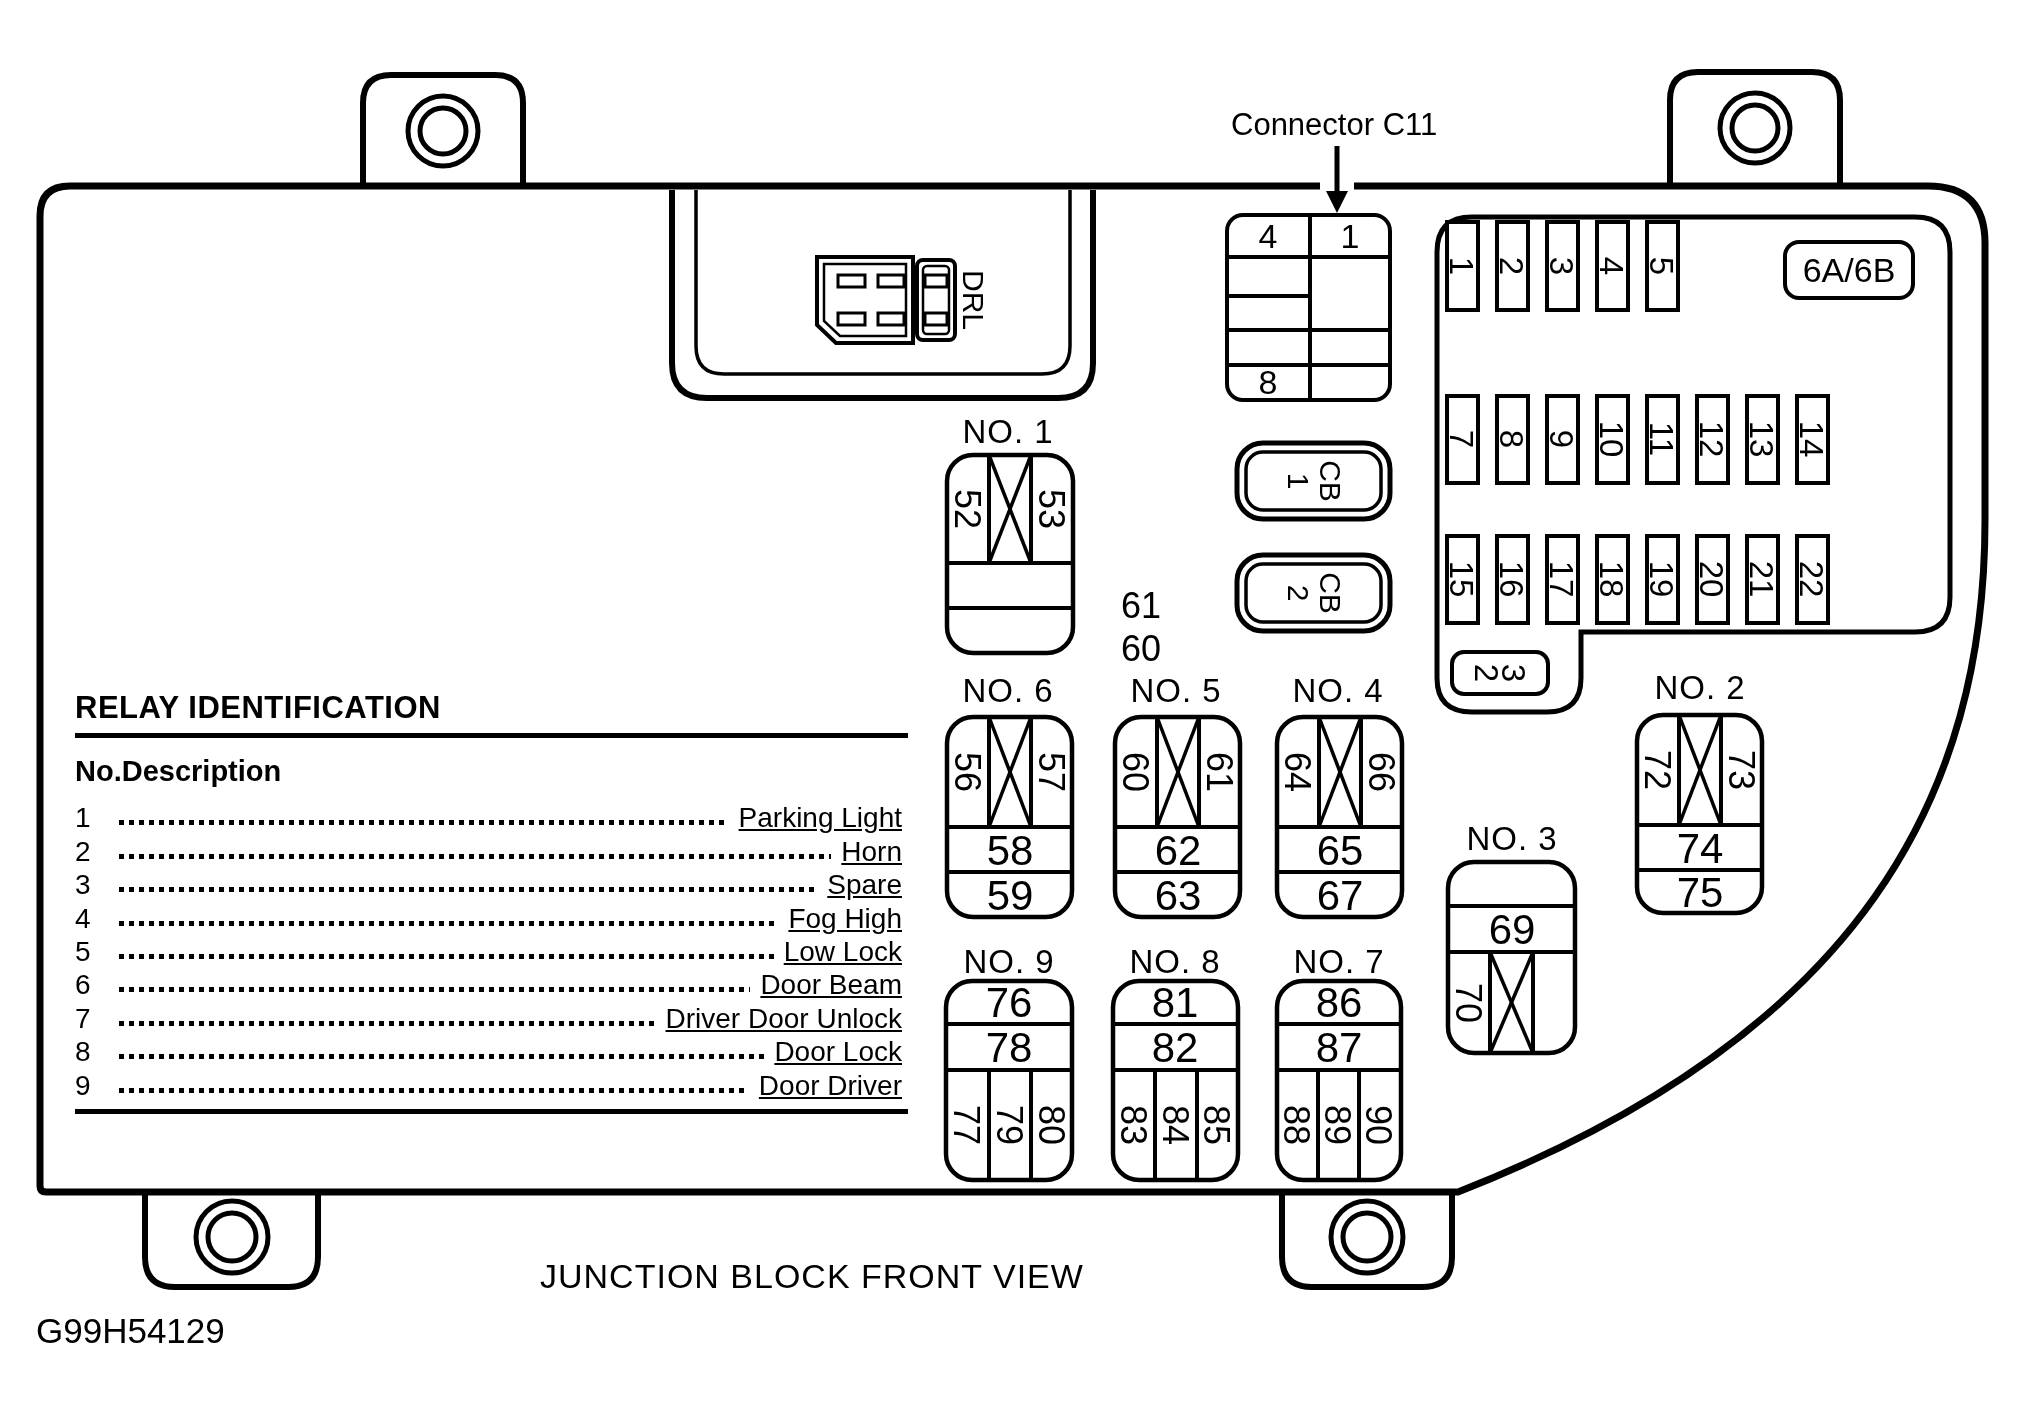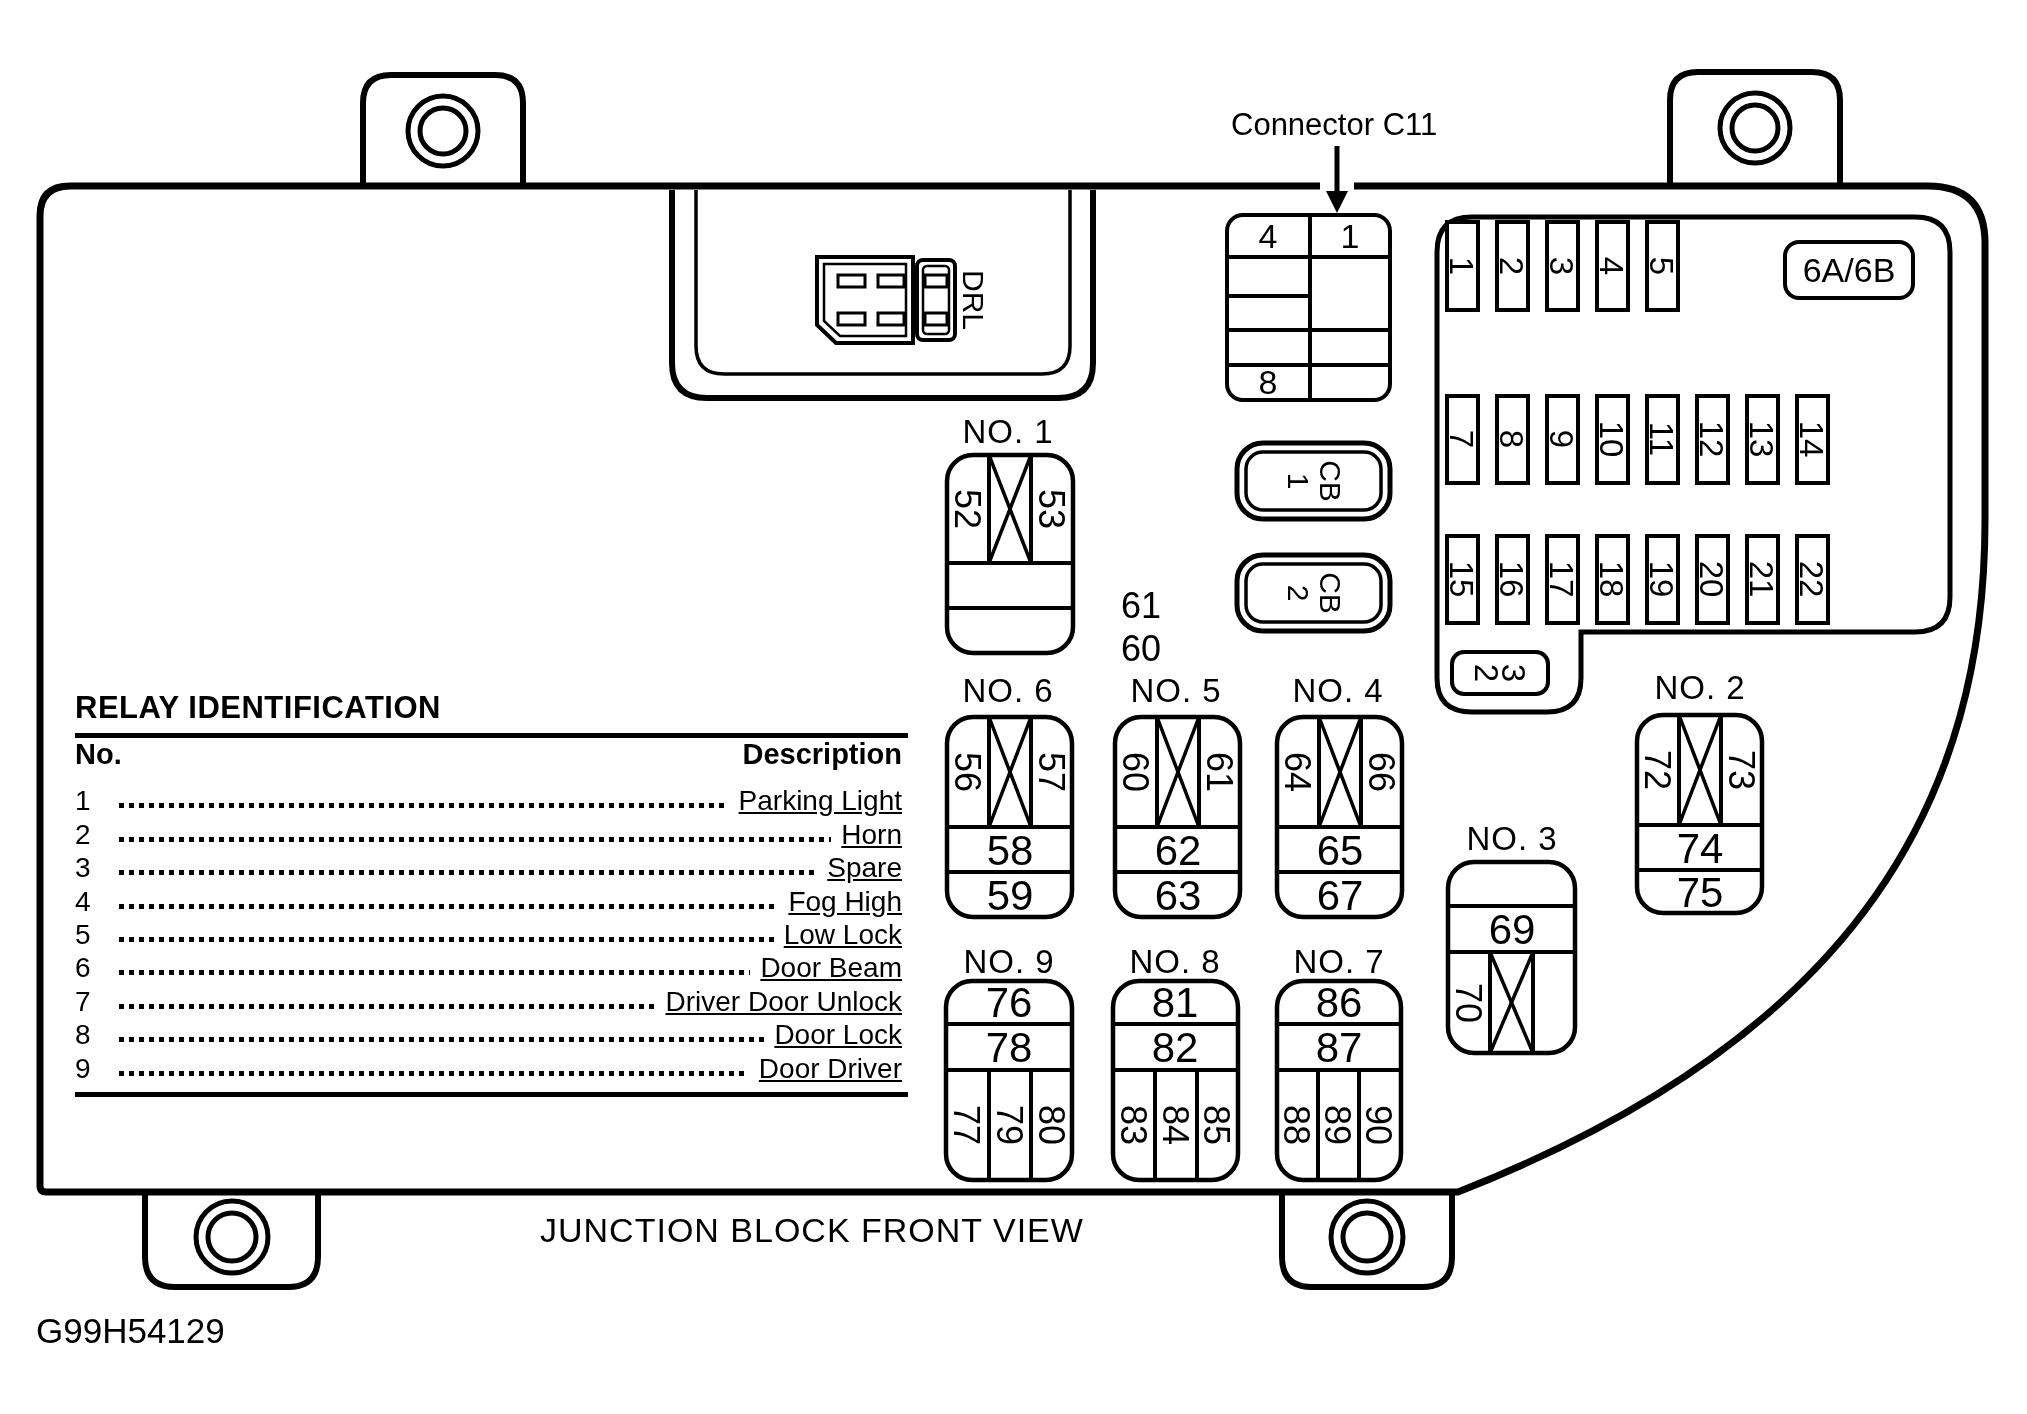--- a/index.html
+++ b/index.html
@@ -25,28 +25,28 @@
   .rv{font-size:36px;text-anchor:middle;}
   .rh{font-size:42px;text-anchor:middle;}
   .rl{font-size:33px;text-anchor:middle;letter-spacing:1px;}
   .cbt{font-size:30px;text-anchor:middle;}
   .fl{font-size:36px;}
   .toplabel{font-size:31px;}
   .arrow{stroke:#000;stroke-width:5;}
   .gap{fill:#fff;stroke:none;}
   .table{position:absolute;left:75px;top:690px;width:833px;}
   .t-title{font-weight:bold;font-size:31px;letter-spacing:.5px;border-bottom:5px solid #000;padding-bottom:7px;}
-  .t-head{display:flex;justify-content:space-between;font-weight:bold;font-size:29px;padding-right:6px;}
+  .t-head{display:flex;font-weight:bold;font-size:29px;margin-top:17px;padding-right:6px;}
   .t-rows{margin-top:13px;}
   .t-row{display:flex;align-items:flex-end;height:33.4px;font-size:28px;}
   .t-no{width:44px;}
   .t-dots{flex:1;height:5px;margin:0 10px 9px 0;background:repeating-linear-gradient(90deg,#000 0 5px,transparent 5px 10px);}
   .t-desc{white-space:nowrap;padding-right:6px;text-decoration:underline;}
   .t-rule{border-top:5px solid #000;margin-top:7px;}
-  .caption{position:absolute;left:540px;top:1211px;font-size:34px;letter-spacing:1px;}
+  .caption{position:absolute;left:540px;top:1257px;font-size:34px;letter-spacing:1px;}
   .figcode{position:absolute;left:36px;top:1311px;font-size:35px;}
 </style>
 </head>
 <body>
 
 <div id="stage">
 <svg width="2027" height="1414" viewBox="0 0 2027 1414">
 
   <path class="tab" d="M 363,189 L 363,103 Q 363,75 391,75 L 495,75 Q 523,75 523,103 L 523,189"></path>
   <path class="tab" d="M 1670,189 L 1670,100 Q 1670,72 1698,72 L 1812,72 Q 1840,72 1840,100 L 1840,189"></path>

